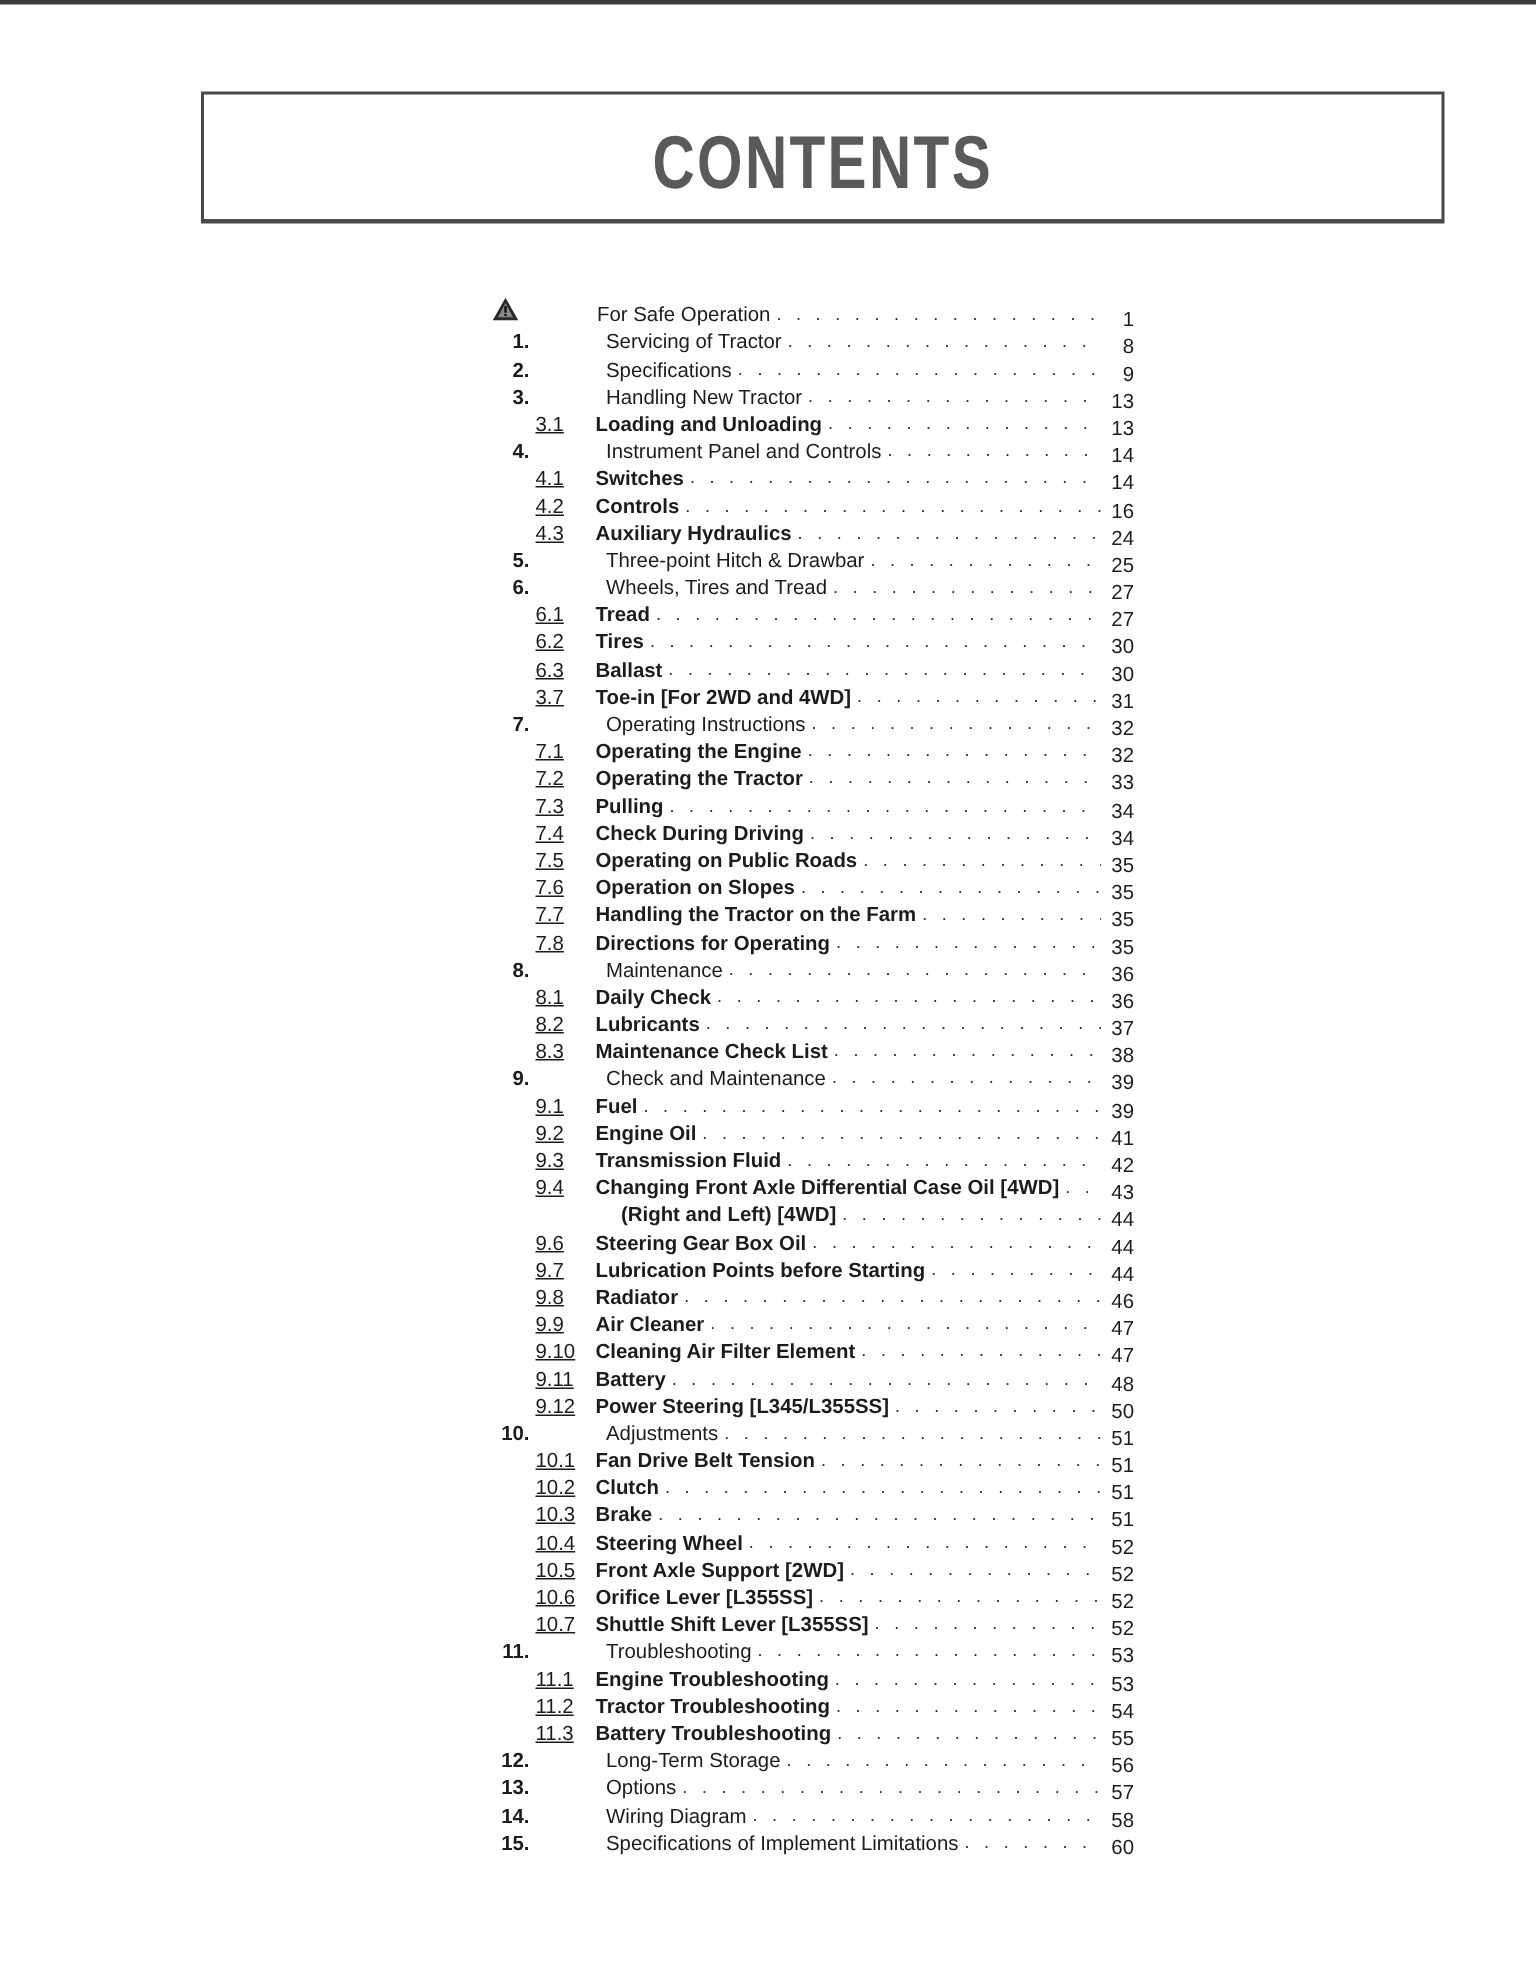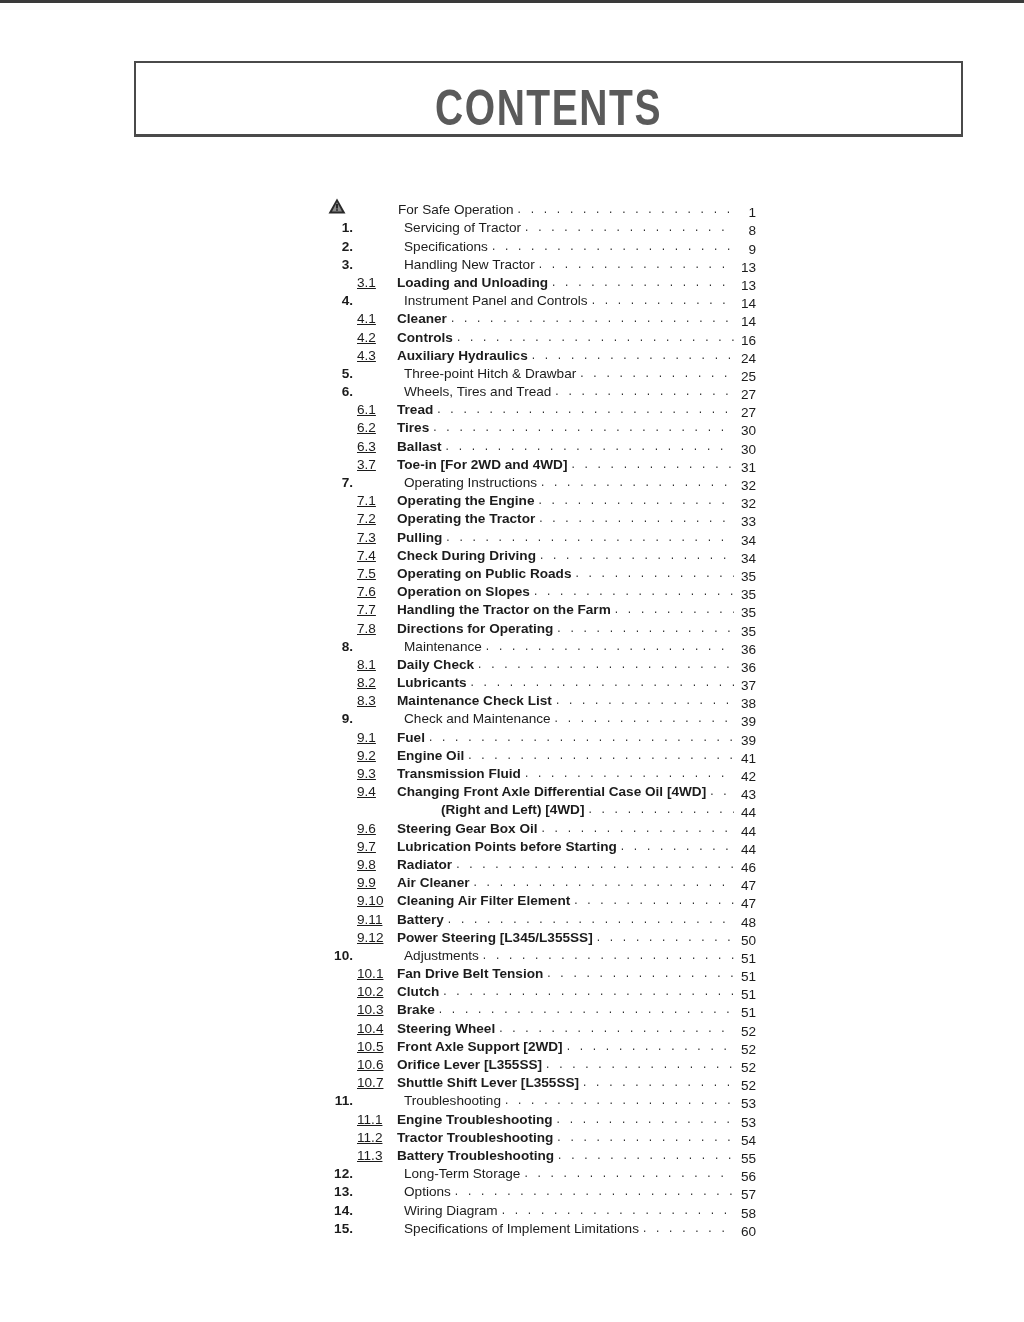--- a/index.html
+++ b/index.html
@@ -19,21 +19,21 @@
       position: absolute;
       left: 0; top: 0;
       width: 1024px; height: 3px;
       background: #3a3a3a;
     }
     .title-box {
       position: absolute;
       left: 134px;
       top: 61px;
       width: 829px;
-      height: 76px;
+      height: 88px;
       border: 2px solid #4a4a4a;
       border-bottom-width: 3px;
       box-sizing: border-box;
     }
     .title-text {
       position: absolute;
       left: 0; right: 0;
       top: 16px;
       text-align: center;
       font-family: "Liberation Sans", "DejaVu Sans", sans-serif;
@@ -95,21 +95,21 @@
     }
     .toc-row .page {
       flex: none;
       width: 22px;
       text-align: right;
       padding-bottom: 0;
       position: relative;
       top: 3px;
     }
     .toc-row.continuation .label {
-      margin-left: 113px;
+      margin-left: 86px;
     }
     .warn-icon {
       width: 18px; height: 16px;
       display: inline-block;
       margin-right: 4px;
       margin-left: 0px;
     }
     .toc-row.safety .num { width: 22px; text-align: left; padding: 0; }
   </style>
 </head>
@@ -160,21 +160,21 @@
       <span class="page">13</span>
     </div>
     <div class="toc-row level1">
       <span class="num">4.</span>
       <span class="label">Instrument Panel and Controls</span>
       <span class="leader"> . . . . . . . . . . . . . . . . . . . . . . . . . . . . . . . . . . . . . . . . . . . . . . . . . . . .</span>
       <span class="page">14</span>
     </div>
     <div class="toc-row level2">
       <span class="num">4.1</span>
-      <span class="label">Cleaner</span>
+      <span class="label">Switches</span>
       <span class="leader"> . . . . . . . . . . . . . . . . . . . . . . . . . . . . . . . . . . . . . . . . . . . . . . . . . . . .</span>
       <span class="page">14</span>
     </div>
     <div class="toc-row level2">
       <span class="num">4.2</span>
       <span class="label">Controls</span>
       <span class="leader"> . . . . . . . . . . . . . . . . . . . . . . . . . . . . . . . . . . . . . . . . . . . . . . . . . . . .</span>
       <span class="page">16</span>
     </div>
     <div class="toc-row level2">

